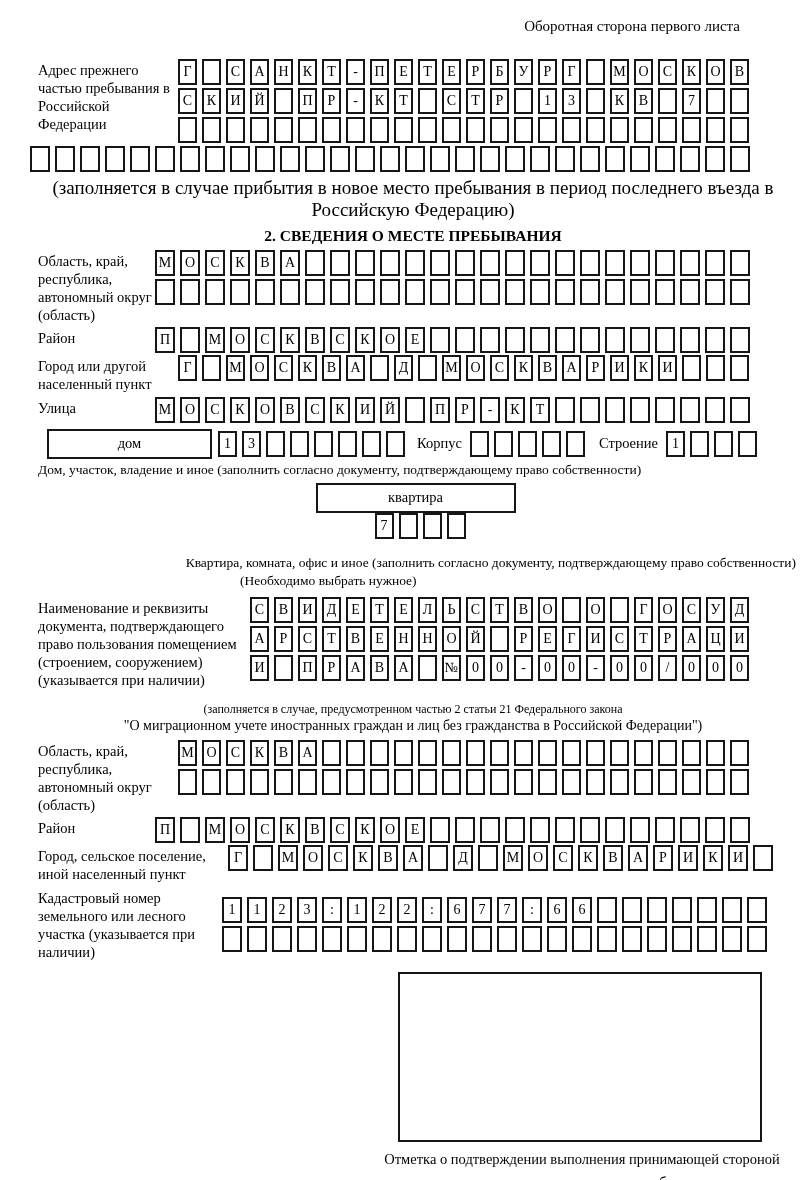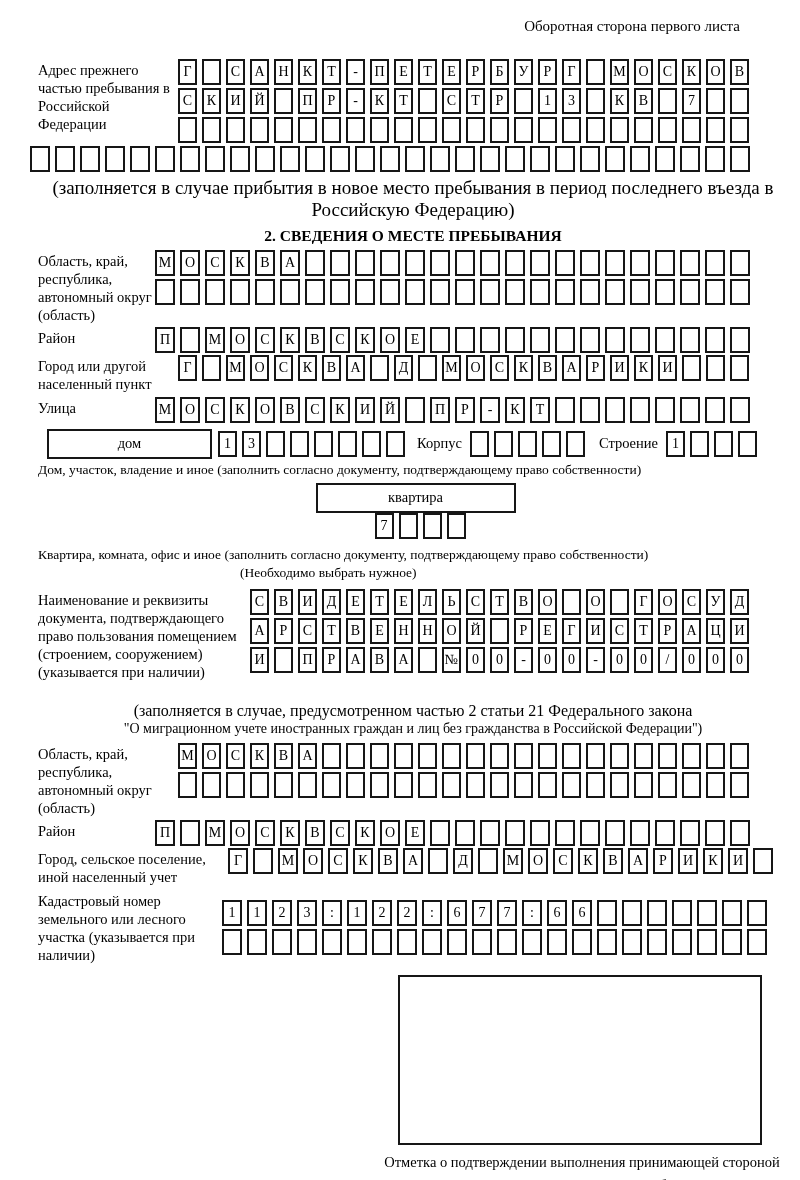--- a/index.html
+++ b/index.html
@@ -330,21 +330,21 @@
 
   <div class="frow" style="margin-top:5px;align-items:center;flex-direction:column;">
     <div class="rectlbl" style="width:200px;margin-left:-3px;">квартира</div>
     <div class="cells" style="margin-left:6px;">
         <span class="cell">7</span>
         <span class="cell"></span>
         <span class="cell"></span>
         <span class="cell"></span>
       </div>
   </div>
-  <div class="note" style="margin-top:8px;">Квартира, комната, офис и иное (заполнить согласно документу, подтверждающему право собственности)</div>
+  <div class="note" style="margin-top:16px;text-align:right;">Квартира, комната, офис и иное (заполнить согласно документу, подтверждающему право собственности)</div>
 
   <div class="note" style="margin-left:202px;margin-top:2px;">(Необходимо выбрать нужное)</div>
 
   <div class="frow" style="margin-top:8px;">
     <div class="lbl" style="width:212px;">Наименование и реквизиты документа, подтверждающего право пользования помещением (строением, сооружением) (указывается при наличии)</div>
     <div class="cellcol">
       <div class="cells">
           <span class="cell">С</span>
           <span class="cell">В</span>
           <span class="cell">И</span>
@@ -409,21 +409,21 @@
           <span class="cell">0</span>
           <span class="cell">0</span>
           <span class="cell">/</span>
           <span class="cell">0</span>
           <span class="cell">0</span>
           <span class="cell">0</span>
         </div>
     </div>
   </div>
 
-  <div class="cnote" style="margin-top:20px;margin-left:-8px;font-size:16px;">(заполняется в случае, предусмотренном частью 2 статьи 21 Федерального закона</div>
+  <div class="cnote" style="margin-top:12px;margin-left:-8px;font-size:12px;">(заполняется в случае, предусмотренном частью 2 статьи 21 Федерального закона</div>
   <div class="cnote" style="margin-top:1px;margin-left:-8px;font-size:14px;">"О миграционном учете иностранных граждан и лиц без гражданства в Российской Федерации")</div>
 
   <div class="frow" style="margin-top:6px;">
     <div class="lbl" style="width:140px;">Область, край, республика, автономный округ (область)</div>
     <div class="cellcol">
       <div class="cells">
           <span class="cell">М</span>
           <span class="cell">О</span>
           <span class="cell">С</span>
           <span class="cell">К</span>
@@ -501,21 +501,21 @@
         <span class="cell"></span>
         <span class="cell"></span>
         <span class="cell"></span>
         <span class="cell"></span>
         <span class="cell"></span>
         <span class="cell"></span>
       </div>
   </div>
 
   <div class="frow" style="margin-top:2px;">
-    <div class="lbl" style="width:190px;">Город, сельское поселение, иной населенный учет</div>
+    <div class="lbl" style="width:190px;">Город, сельское поселение, иной населенный пункт</div>
     <div class="cells w">
         <span class="cell">Г</span>
         <span class="cell"></span>
         <span class="cell">М</span>
         <span class="cell">О</span>
         <span class="cell">С</span>
         <span class="cell">К</span>
         <span class="cell">В</span>
         <span class="cell">А</span>
         <span class="cell"></span>

